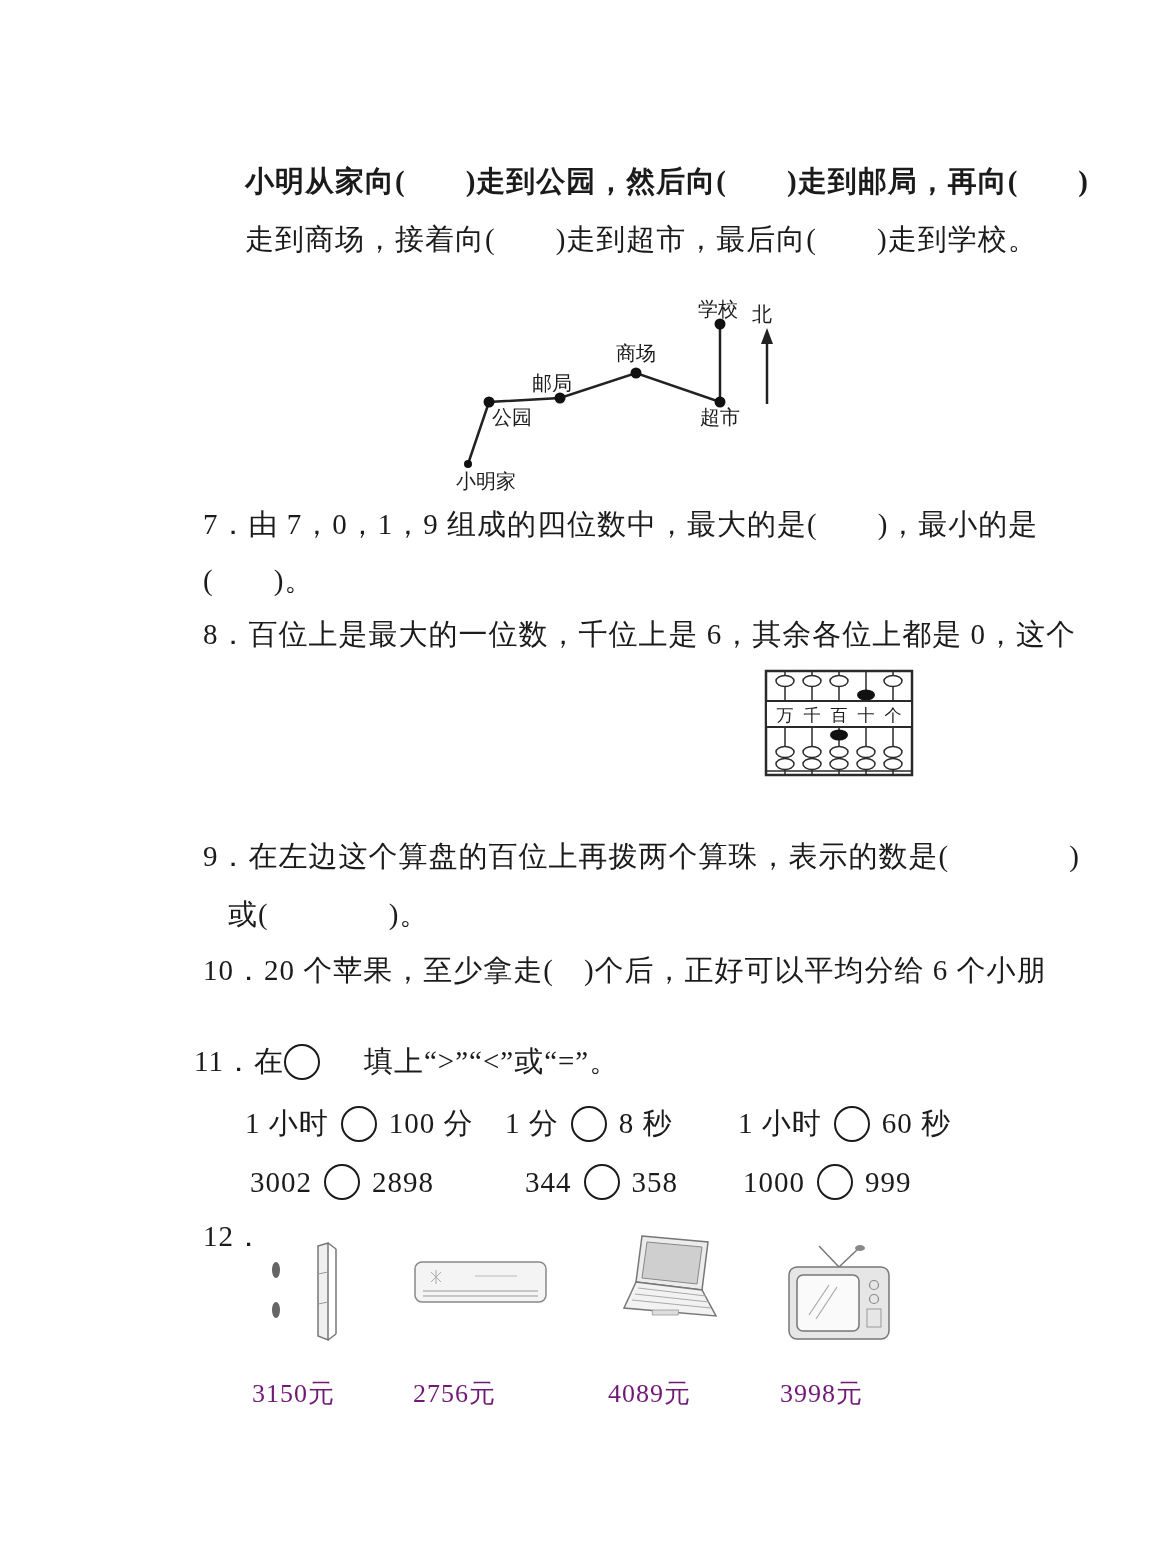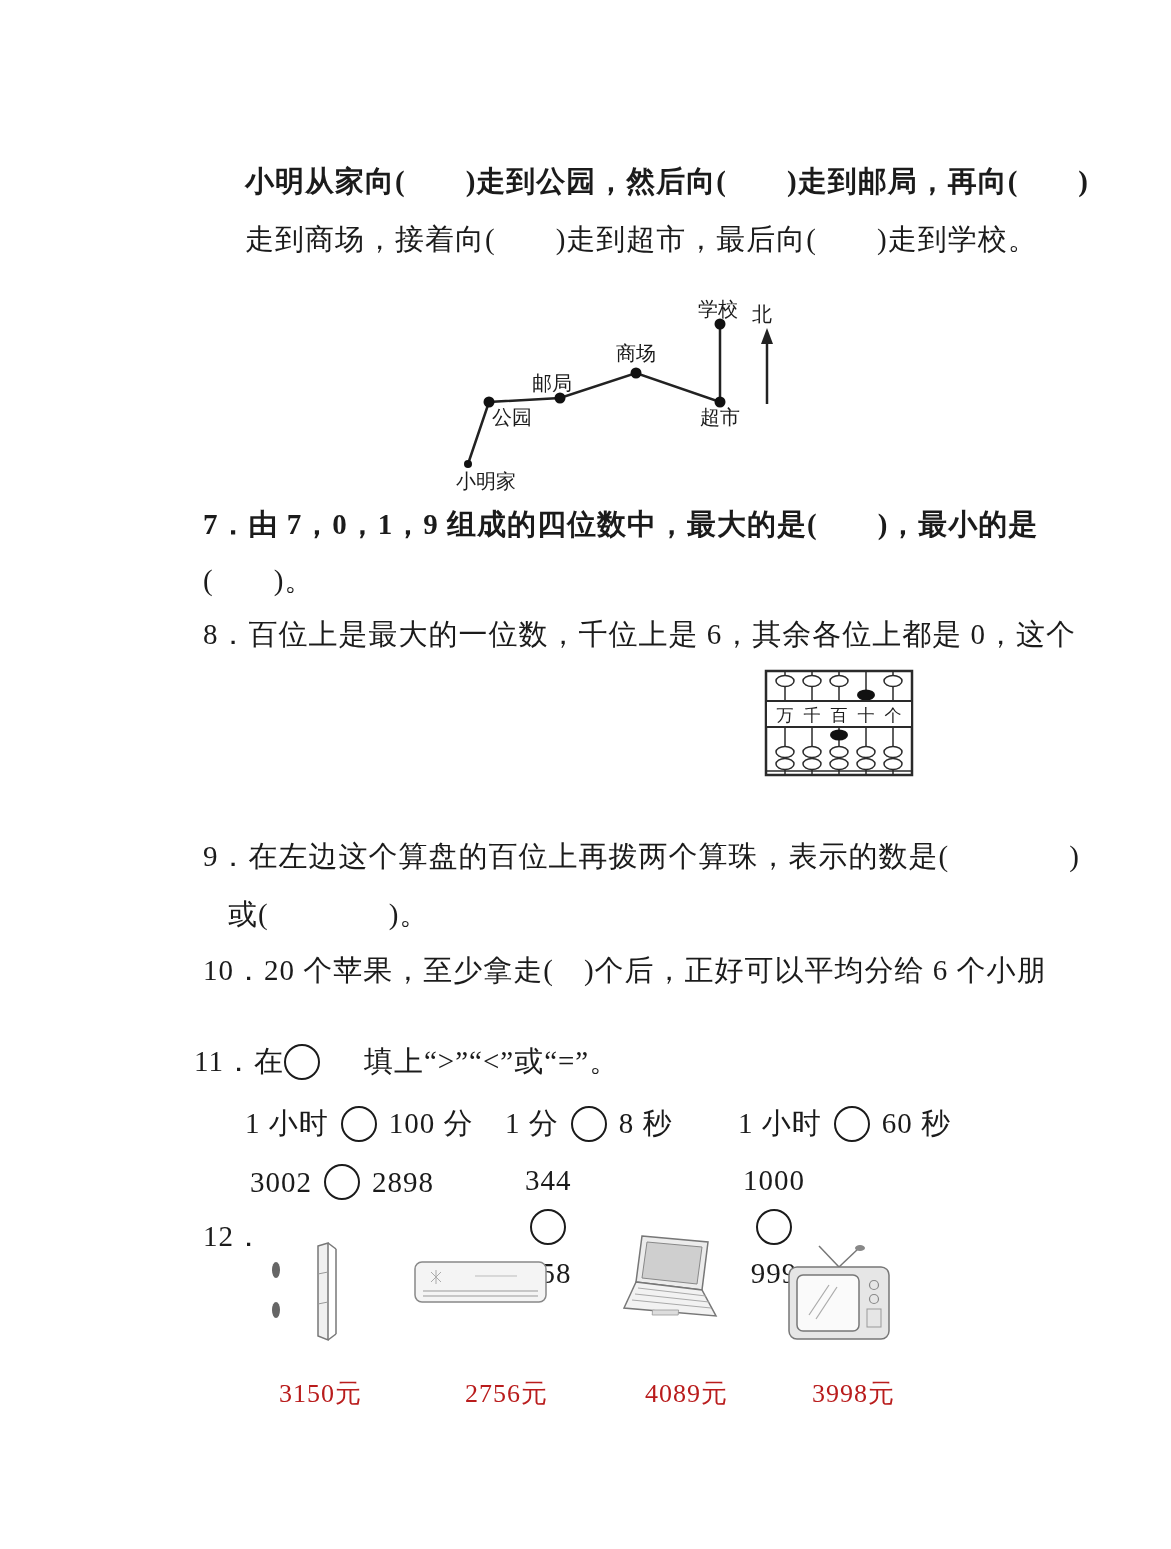--- a/index.html
+++ b/index.html
@@ -25,22 +25,22 @@
   .cmp-item {
     position:absolute; display:flex; align-items:center; gap:12px;
     font-size:29px; letter-spacing:1px;
   }
   .intro-row {
     position:absolute; display:flex; align-items:center;
     font-size:29px; letter-spacing:1px;
   }
   .intro-gap { width:44px; }
   .price {
-    position:absolute; font-size:26px; color:#b91c1c;
-    text-align:right; letter-spacing:1px;
+    position:absolute; font-size:26px; color:#701a75;
+    text-align:left; letter-spacing:1px;
   }
 </style>
 </head>
 <body>
 
 <div class="page">
 
   <div class="t" style="left:245px; top:163px;font-weight:bold;">小明从家向(　　)走到公园，然后向(　　)走到邮局，再向(　　)</div>
   <div class="t" style="left:245px; top:221px;">走到商场，接着向(　　)走到超市，最后向(　　)走到学校。</div>
 
@@ -58,21 +58,21 @@
     <text class="map-label" x="62" y="132">公园</text>
     <text class="map-label" x="270" y="132">超市</text>
     <text class="map-label" x="26" y="196">小明家</text>
     <g>
       <line x1="337" y1="112" x2="337" y2="50" stroke="#222" stroke-width="2.5"></line>
       <polygon points="331,52 343,52 337,36" fill="#222"></polygon>
     </g>
     <text class="map-label" x="322" y="29">北</text>
   </svg>
 
-  <div class="t" style="left:203px; top:506px;font-weight:bold;">7．由 7，0，1，9 组成的四位数中，最大的是(　　)，最小的是</div>
+  <div class="t" style="left:203px; top:506px;">7．由 7，0，1，9 组成的四位数中，最大的是(　　)，最小的是</div>
   <div class="t" style="left:203px; top:562px;">(　　)。</div>
 
   <div class="t" style="left:203px; top:616px;">8．百位上是最大的一位数，千位上是 6，其余各位上都是 0，这个</div>
 
   <svg class="svg-abs" style="left:763px; top:665px;" width="152" height="120" viewBox="0 0 152 120">
     <rect x="3" y="6" width="146" height="104" fill="none" stroke="#2a2a2a" stroke-width="2.5"></rect>
     <line x1="3" y1="106" x2="149" y2="106" stroke="#2a2a2a" stroke-width="1.5"></line>
     <g stroke="#2a2a2a" stroke-width="1.5">
       <line x1="22" y1="6" x2="22" y2="110"></line>
       <line x1="49" y1="6" x2="49" y2="110"></line>
@@ -134,26 +134,26 @@
     <span>1 小时</span>
     <span class="circle"></span>
     <span>60 秒</span>
   </div>
 
   <div class="cmp-item" style="left:250px; top:1164px;">
     <span>3002</span>
     <span class="circle"></span>
     <span>2898</span>
   </div>
-  <div class="cmp-item" style="left:525px; top:1164px;flex-direction:column;">
+  <div class="cmp-item" style="left:525px; top:1164px;">
     <span>344</span>
     <span class="circle"></span>
     <span>358</span>
   </div>
-  <div class="cmp-item" style="left:743px; top:1164px;flex-direction:column;">
+  <div class="cmp-item" style="left:743px; top:1164px;">
     <span>1000</span>
     <span class="circle"></span>
     <span>999</span>
   </div>
 
   <div class="t" style="left:203px; top:1218px;">12．</div>
 
   <svg class="svg-abs" style="left:262px; top:1240px;" width="90" height="108" viewBox="0 0 90 108">
     <ellipse cx="14" cy="30" rx="4" ry="8" fill="#666"></ellipse>
     <ellipse cx="14" cy="70" rx="4" ry="8" fill="#666"></ellipse>

